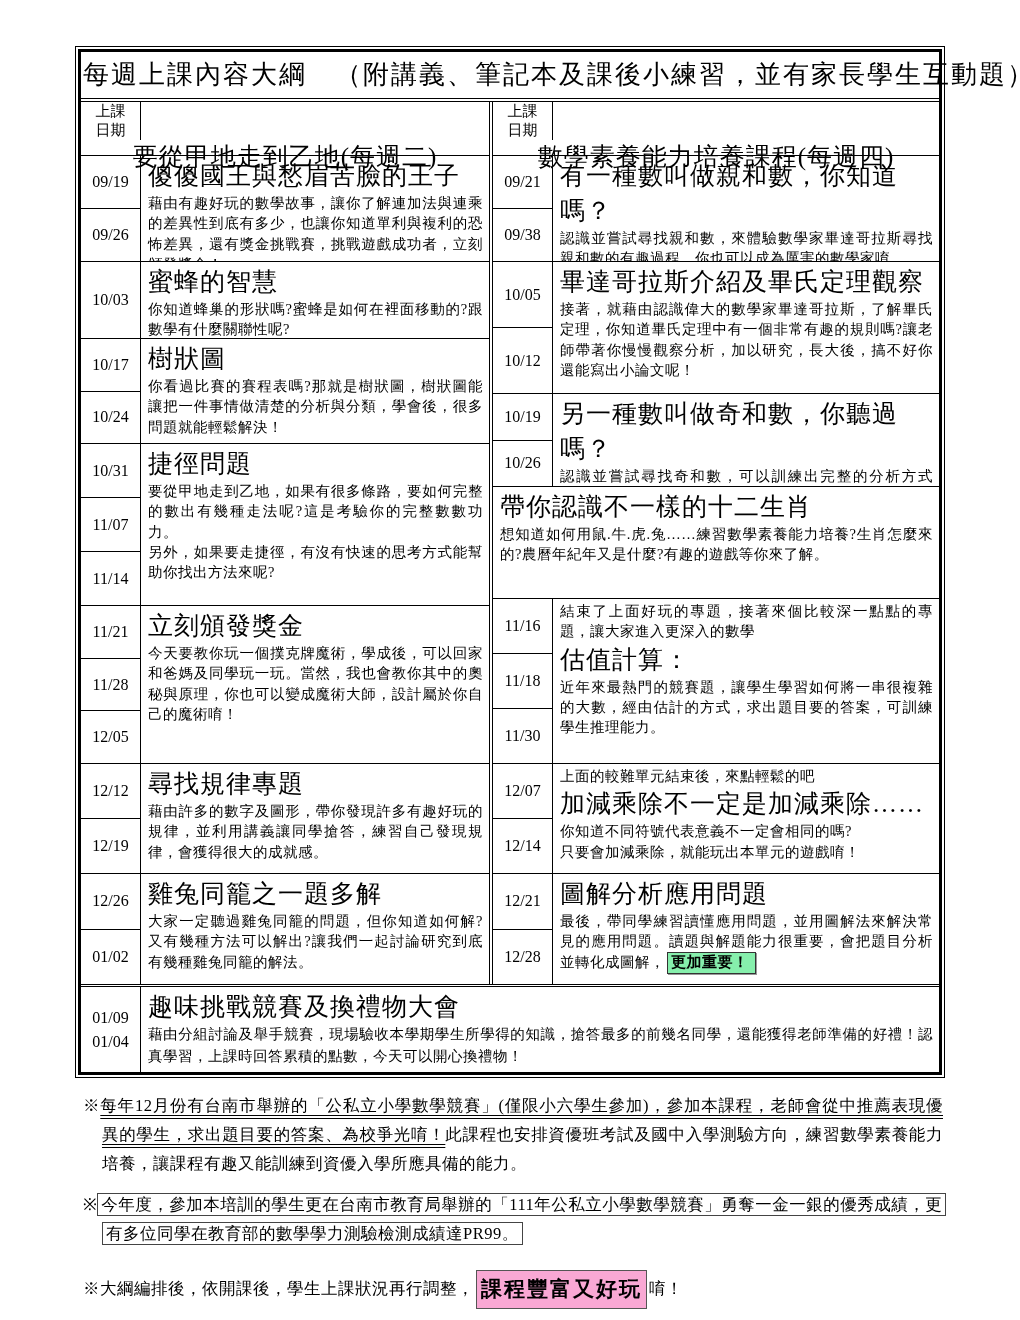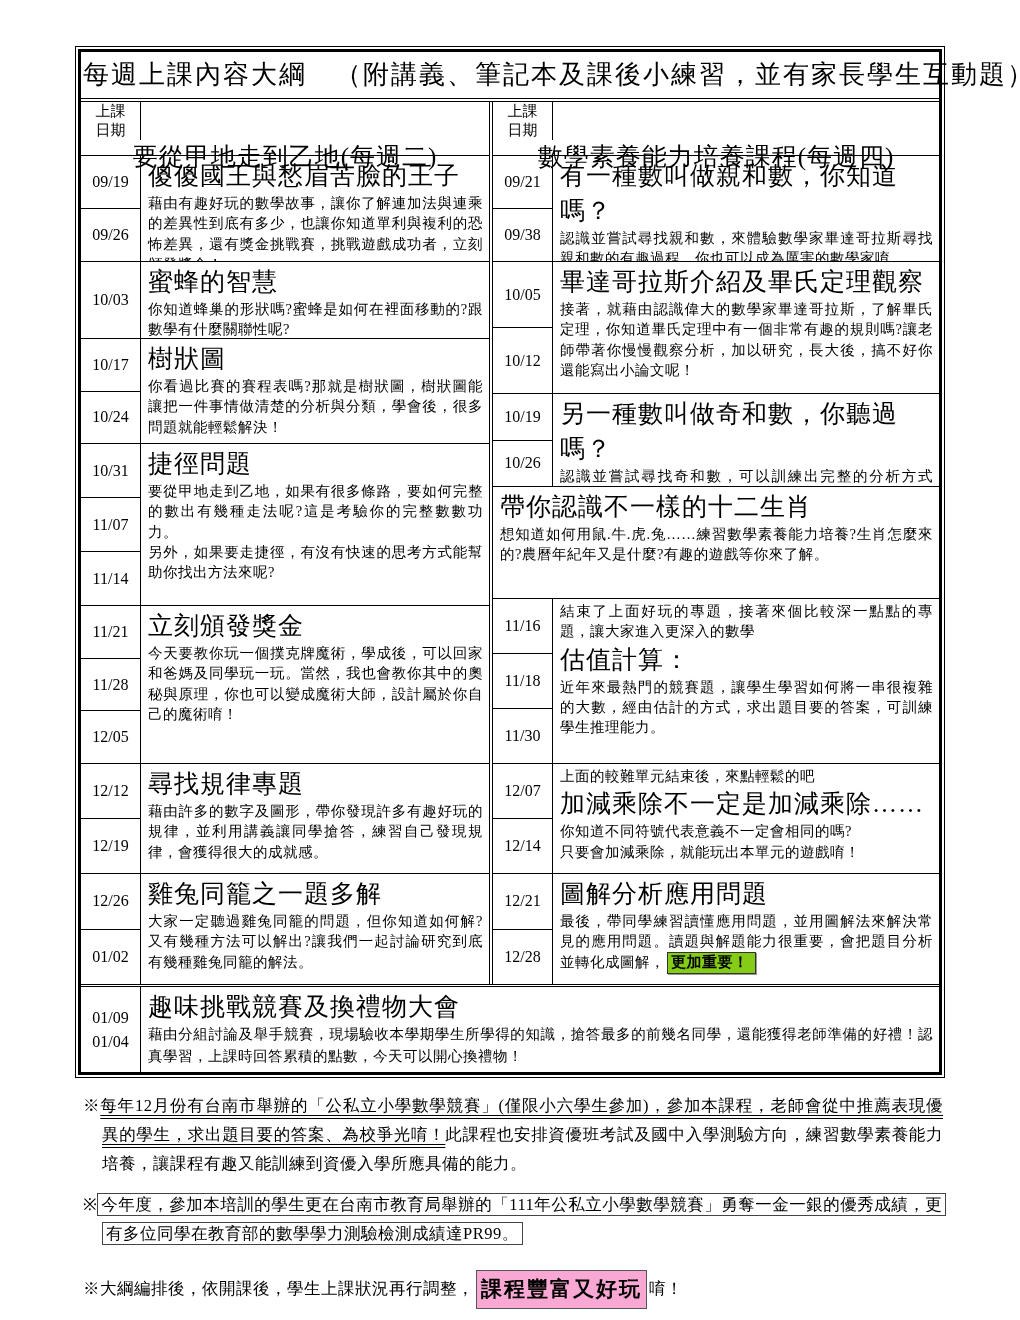--- a/index.html
+++ b/index.html
@@ -54,21 +54,21 @@
   .topic-title {
     font-size: 25px; letter-spacing: 1px; line-height: 1.4;
     text-decoration-thickness: 1.5px; text-underline-offset: 4px;
   }
   .topic-intro, .topic-body {
     font-size: 14.5px; letter-spacing: .5px; line-height: 1.4;
     text-align: justify; white-space: pre-line;
   }
   .highlight-box {
     display: inline-block; font-weight: bold; font-size: 15px;
-    border: 1px solid #333; background: #84cc16;
+    border: 1px solid #333; background: #86efac;
     padding: 0 6px 1px 3px; margin-left: 2px; line-height: 1.3;
     box-shadow: 1px 1px 0 #999;
   }
 
   .bottom-row { display: flex; border-top: 3px double #000; height: 88px; justify-content: flex-end; }
   .bottom-row .dates { justify-content: center; }
   .bottom-row .date-cell { flex: 0 0 auto; line-height: 1.5; }
   .bottom-row .date-cell + .date-cell { border-top: none; }
   .bottom-row .topic-body { line-height: 1.5; }
 

